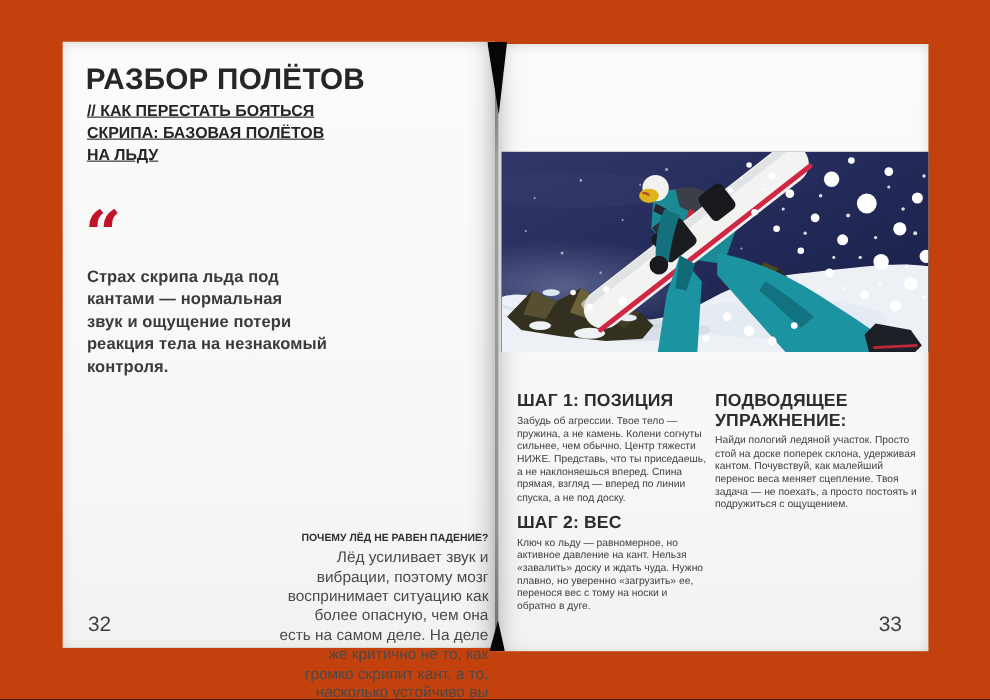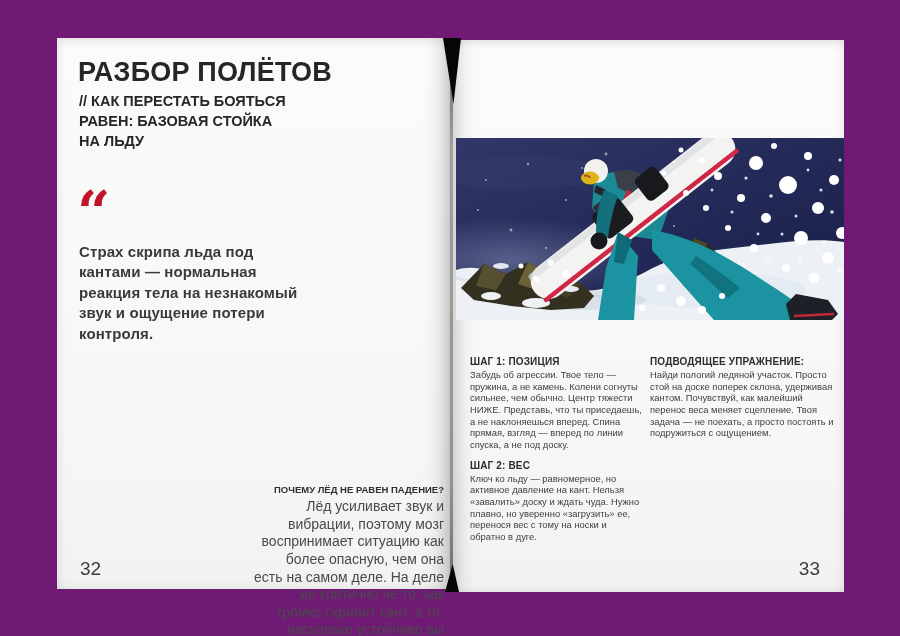--- a/index.html
+++ b/index.html
@@ -1,18 +1,18 @@
 <!DOCTYPE html>
 <html><head>
 <meta charset="utf-8">
 <style>
   * { margin:0; padding:0; box-sizing:border-box; }
   html,body { width:900px; height:636px; background:#060606; }
   .backdrop {
-    position:relative; width:900px; height:636px; background:#701a75; overflow:hidden;
+    position:relative; width:900px; height:636px; background:#c2410c; overflow:hidden;
     font-family:"Liberation Sans", sans-serif;
   }
   .page { position:absolute; background:linear-gradient(180deg,#fbfbfa 0%,#f7f7f5 70%,#f2f2f0 100%); }
   .page-left {
     left:57px; top:38px; width:393px; height:551px;
     box-shadow: inset -16px 0 24px -16px rgba(0,0,0,.38), inset 3px 3px 8px rgba(0,0,0,.07);
   }
   .page-right {
     left:450px; top:40px; width:394px; height:552px;
     box-shadow: inset 16px 0 24px -16px rgba(0,0,0,.38), inset -3px 3px 8px rgba(0,0,0,.07);
@@ -25,63 +25,63 @@
     position:absolute; left:443px; top:38px; width:18px; height:66px; background:#060606;
     clip-path:polygon(0 0, 100% 0, 58% 100%);
   }
   .gutter-wedge-bottom {
     position:absolute; left:445px; top:564px; width:14px; height:28px; background:#060606;
     clip-path:polygon(55% 0, 0 100%, 100% 100%);
   }
 
   
   .title { position:absolute; left:21px; top:19px; font-size:27px; font-weight:bold; color:#262626; letter-spacing:.2px; }
-  .subtitle { position:absolute; left:22px; top:53px; font-size:14.5px; font-weight:bold; color:#262626; line-height:1.38; }
+  .subtitle { position:absolute; left:22px; top:53px; font-size:14.5px; font-weight:bold; color:#262626; line-height:1.38;text-decoration:underline; }
   .quote-mark {
     position:absolute; left:20px; top:146px; font-family:"DejaVu Serif", serif; font-weight:bold;
     font-size:58px; line-height:1; color:#c3132b;
   }
   .quote { position:absolute; left:22px; top:204px; font-size:15px; font-weight:bold; color:#3a3a3a; line-height:1.36; letter-spacing:.1px; }
   .note { position:absolute; left:197px; top:446px; width:190px;text-align:right; }
   .note-h { font-size:9.5px; font-weight:bold; color:#2f2f2f; margin-bottom:3px; }
   .note-b { font-size:14px; color:#4a4a4a; line-height:1.26; text-indent:12px; }
   .pageno { position:absolute; font-size:19px; color:#3d3d3d; }
   .pageno-left { left:23px; top:520px; }
   .pageno-right { right:24px; top:518px; }
 
   
   .photo { position:absolute; left:6px; top:98px; width:388px; height:182px; background:#1d2350; overflow:hidden; }
   .photo svg { display:block; width:100%; height:100%; }
   .cols { position:absolute; left:20px; top:316px; width:366px; display:flex; gap:8px; }
   .col { }
   .col-1 { width:172px; }
   .col-2 { width:186px; }
-  .th { font-size:10px; font-weight:bold; color:#2d2d2d; letter-spacing:.15px; margin:9px 0 2px; }
+  .th { font-size:16px; font-weight:bold; color:#2d2d2d; letter-spacing:.15px; margin:9px 0 2px; }
   .block:first-child .th { margin-top:0; }
   .th:empty { display:none; }
   .tb { font-size:9.4px; line-height:1.24; color:#414141; }
 </style>
 </head>
 <body>
 
 <div class="backdrop">
 
   <div class="page page-left">
     <div class="title">РАЗБОР ПОЛЁТОВ</div>
     <div class="subtitle">
       <div>// КАК ПЕРЕСТАТЬ БОЯТЬСЯ</div>
-      <div>РАВЕН: БАЗОВАЯ СТОЙКА</div>
+      <div>СКРИПА: БАЗОВАЯ ПОЛЁТОВ</div>
       <div>НА ЛЬДУ</div>
     </div>
     <div class="quote-mark">“</div>
     <div class="quote">
       <div>Страх скрипа льда под</div>
       <div>кантами — нормальная</div>
+      <div>звук и ощущение потери</div>
       <div>реакция тела на незнакомый</div>
-      <div>звук и ощущение потери</div>
       <div>контроля.</div>
     </div>
     <div class="note">
       <div class="note-h">ПОЧЕМУ ЛЁД НЕ РАВЕН ПАДЕНИЕ?</div>
       <div class="note-b">Лёд усиливает звук и вибрации, поэтому мозг воспринимает ситуацию как более опасную, чем она есть на самом деле. На деле же критично не то, как громко скрипит кант, а то, насколько устойчиво вы стоите над доской или лыжами.</div>
     </div>
     <div class="pageno pageno-left">32</div>
   </div>
 
   <div class="page page-right">

